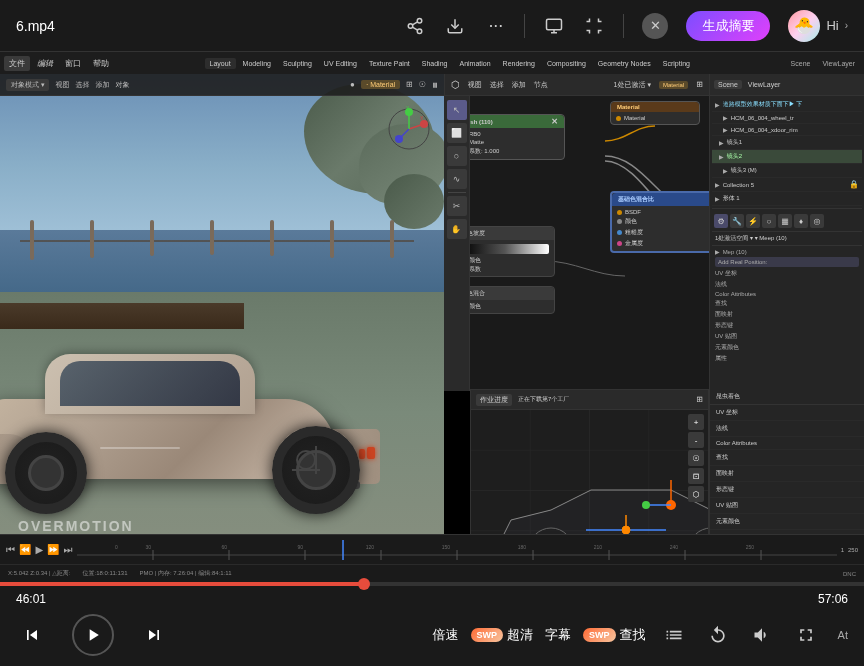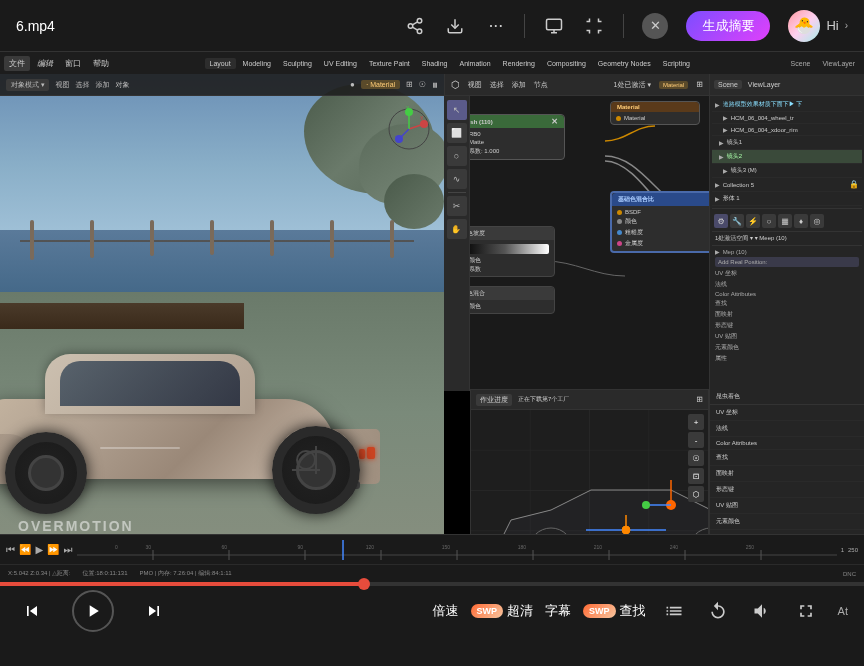--- a/index.html
+++ b/index.html
@@ -755,20 +755,24 @@
   </div>
 </div>
 
 <div class="bottom-controls">
 
   <div class="progress-container">
     <div class="progress-fill"></div>
     <div class="progress-dot"></div>
   </div>
 
+  <div class="time-row">
+    <span>46:01</span>
+    <span>57:06</span>
+  </div>
 
   <div class="control-row">
     <div class="left-controls">
 
       <div class="ctrl-btn">
         <svg width="20" height="20" viewBox="0 0 24 24" fill="white">
           <path d="M6 6h2v12H6zm3.5 6 8.5 6V6z"></path>
         </svg>
       </div>
 

